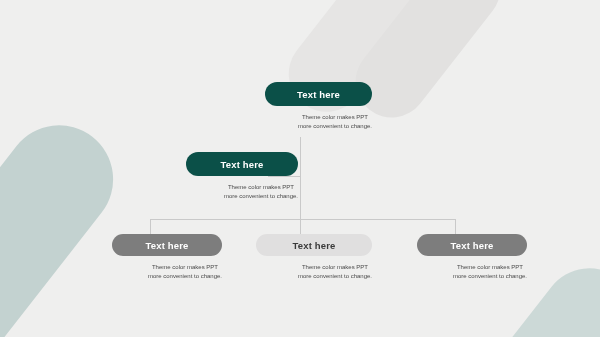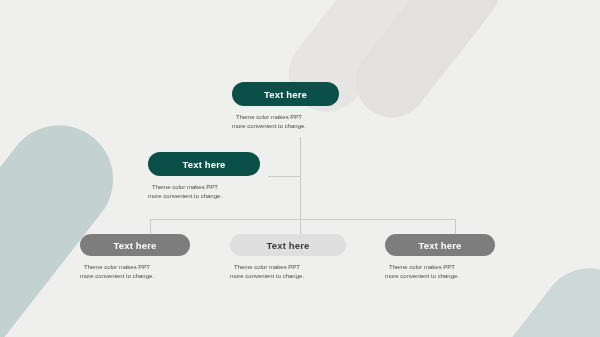--- a/index.html
+++ b/index.html
@@ -78,21 +78,21 @@
   .conn-h-bottom    { left: 150px; top: 219px;  width: 306px; height: 1px; }
   .conn-v-left      { left: 150px; top: 219px;  width: 1px;   height: 15px; }
   .conn-v-mid       { left: 300px; top: 219px;  width: 1px;   height: 15px; }
   .conn-v-right     { left: 455px; top: 219px;  width: 1px;   height: 15px; }
 
   
   .node {
     position: absolute;
     display: flex;
     flex-direction: column;
-    align-items: flex-start;
+    align-items: flex-end;
   }
   .pill {
     display: flex;
     align-items: center;
     justify-content: center;
     border-radius: 999px;
     font-size: 9.5px;
     font-weight: bold;
     letter-spacing: 0.15px;
     white-space: nowrap;

